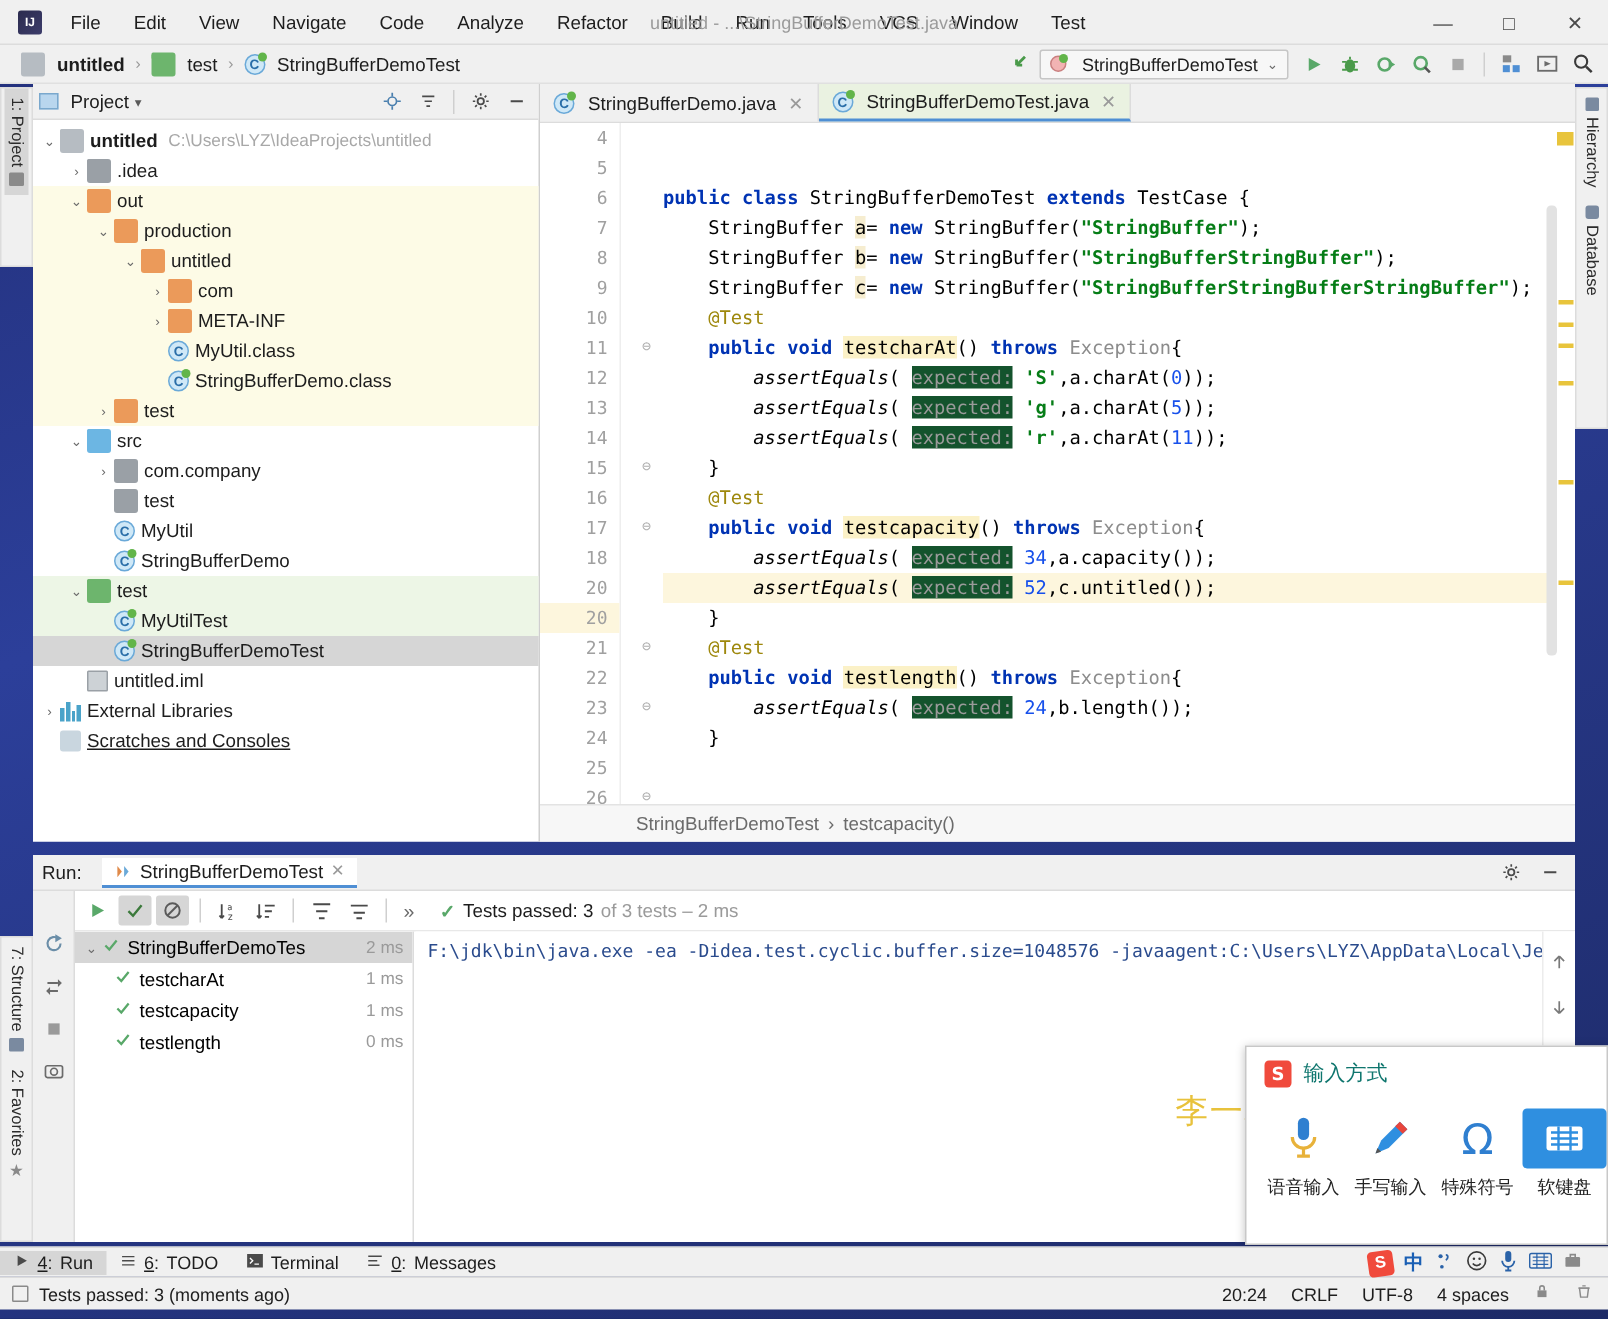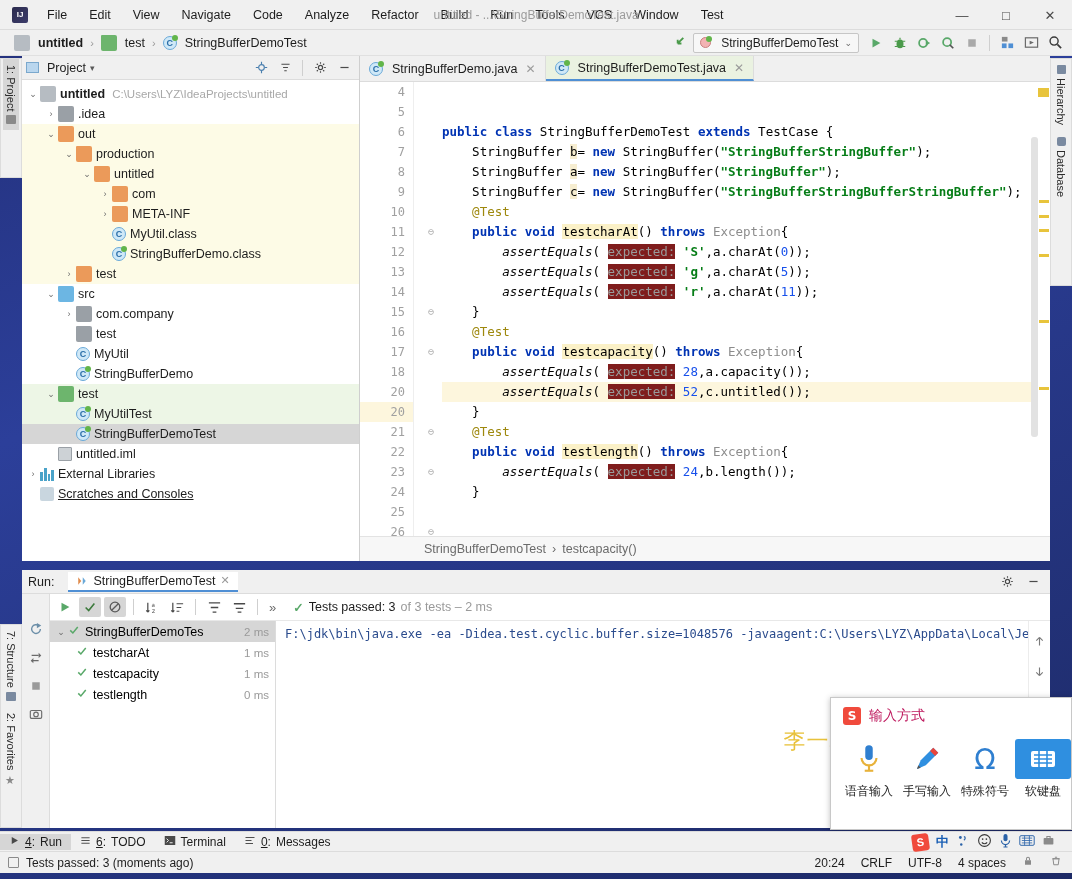--- a/index.html
+++ b/index.html
@@ -144,21 +144,21 @@
     font-size:12px; color:#a0a0a0; font-family:"DejaVu Sans Mono", monospace;
     position:relative;
   }
   .gn.cur { background:#fdf6dd; }
   .ln.cur { background:#fdf6dd; }
   .kw { color:#0033b3; font-weight:bold; }
   .str { color:#067d17; font-weight:bold; }
   .num { color:#1750eb; }
   .ann { color:#9e880d; }
   .mth { color:#000; font-style:italic; }
-  .hint { color:#9a9a9a; background:#7f1d1d; font-style:normal; }
+  .hint { color:#9a9a9a; background:#14532d; font-style:normal; }
   .id { color:#000; }
   .gray { color:#8c8c8c; }
   .hlname { background:#fbf1c7; }
   .varmark { background:#f6edd0; }
   
   .markbar { position:absolute; right:0; top:0; width:12px; height:455px; background:#fff; }
   .mark { position:absolute; right:1px; width:10px; height:3px; background:#e8c43c; }
   .scroll-thumb { position:absolute; right:12px; width:7px; background:#e2e2e2; border-radius:3px; }
   .breadcrumb-bar {
     position:absolute; left:338px; top:480px; width:690px; height:25px;
@@ -234,21 +234,21 @@
   .ime {
     position:absolute; left:830px; top:697px; width:242px; height:133px;
     background:#fff; border:1px solid #c8c8c8; box-shadow:0 1px 6px rgba(0,0,0,.25);
   }
   .ime-head { display:flex; align-items:center; gap:8px; padding:9px 0 0 12px; }
   .sogou-logo {
     width:18px;height:18px;background:#f04a3c;border-radius:3px;
     color:#fff;font-size:12px;font-weight:bold;text-align:center;line-height:18px;
     font-family:"DejaVu Sans", sans-serif;
   }
-  .ime-title { font-size:14px; color:#be185d; font-family:Liberation Mono, monospace; }
+  .ime-title { font-size:14px; color:#0f766e; font-family:Liberation Mono, monospace; }
   .ime-items { display:flex; align-items:flex-end; padding:14px 0 0 10px; gap:2px; }
   .ime-item { width:62px; text-align:center; }
   .ime-ico { height:40px; display:flex; align-items:center; justify-content:center; }
   .ime-lab { font-size:12px; color:#222; margin-top:4px; font-family:"DejaVu Sans", sans-serif; }
   .ime-item.kb .ime-ico { background:#2f8fe0; border-radius:3px; }
   
   .tray { display:flex; align-items:center; gap:7px; }
   .tray-sogou {
     width:17px;height:17px;background:#f04a3c;border-radius:3px;
     color:#fff;font-size:11px;font-weight:bold;text-align:center;line-height:17px;
@@ -618,32 +618,32 @@
             <div class="gn" style="text-align: left; padding-left: 14px; color: rgb(176, 176, 176); font-size: 10px;"></div>
             <div class="gn" style="text-align: left; padding-left: 14px; color: rgb(176, 176, 176); font-size: 10px;">⊖</div>
             <div class="gn" style="text-align: left; padding-left: 14px; color: rgb(176, 176, 176); font-size: 10px;"></div>
             <div class="gn" style="text-align: left; padding-left: 14px; color: rgb(176, 176, 176); font-size: 10px;"></div>
             <div class="gn" style="text-align: left; padding-left: 14px; color: rgb(176, 176, 176); font-size: 10px;">⊖</div>
           </div>
         <div class="codelines" id="codelines">
             <div class="ln"></div>
             <div class="ln"></div>
             <div class="ln"><span class="kw">public</span><span class="id"> </span><span class="kw">class</span><span class="id"> StringBufferDemoTest </span><span class="kw">extends</span><span class="id"> TestCase {</span></div>
+            <div class="ln"><span class="id">    StringBuffer </span><span class="varmark">a</span><span class="id">= </span><span class="kw">new</span><span class="id"> StringBuffer(</span><span class="str">"StringBuffer"</span><span class="id">);</span></div>
             <div class="ln"><span class="id">    StringBuffer </span><span class="varmark">b</span><span class="id">= </span><span class="kw">new</span><span class="id"> StringBuffer(</span><span class="str">"StringBufferStringBuffer"</span><span class="id">);</span></div>
-            <div class="ln"><span class="id">    StringBuffer </span><span class="varmark">a</span><span class="id">= </span><span class="kw">new</span><span class="id"> StringBuffer(</span><span class="str">"StringBuffer"</span><span class="id">);</span></div>
             <div class="ln"><span class="id">    StringBuffer </span><span class="varmark">c</span><span class="id">= </span><span class="kw">new</span><span class="id"> StringBuffer(</span><span class="str">"StringBufferStringBufferStringBuffer"</span><span class="id">);</span></div>
             <div class="ln"><span class="ann">    @Test</span></div>
             <div class="ln"><span class="id">    </span><span class="kw">public</span><span class="id"> </span><span class="kw">void</span><span class="id"> </span><span class="hlname">testcharAt</span><span class="id">() </span><span class="kw">throws</span><span class="id"> </span><span class="gray">Exception</span><span class="id">{</span></div>
             <div class="ln"><span class="id">        </span><span class="mth">assertEquals</span><span class="id">( </span><span class="hint">expected:</span><span class="id"> </span><span class="str">'S'</span><span class="id">,a.charAt(</span><span class="num">0</span><span class="id">));</span></div>
             <div class="ln"><span class="id">        </span><span class="mth">assertEquals</span><span class="id">( </span><span class="hint">expected:</span><span class="id"> </span><span class="str">'g'</span><span class="id">,a.charAt(</span><span class="num">5</span><span class="id">));</span></div>
             <div class="ln"><span class="id">        </span><span class="mth">assertEquals</span><span class="id">( </span><span class="hint">expected:</span><span class="id"> </span><span class="str">'r'</span><span class="id">,a.charAt(</span><span class="num">11</span><span class="id">));</span></div>
             <div class="ln"><span class="id">    }</span></div>
             <div class="ln"><span class="ann">    @Test</span></div>
             <div class="ln"><span class="id">    </span><span class="kw">public</span><span class="id"> </span><span class="kw">void</span><span class="id"> </span><span class="hlname">testcapacity</span><span class="id">() </span><span class="kw">throws</span><span class="id"> </span><span class="gray">Exception</span><span class="id">{</span></div>
-            <div class="ln"><span class="id">        </span><span class="mth">assertEquals</span><span class="id">( </span><span class="hint">expected:</span><span class="id"> </span><span class="num">28</span><span class="id">,a.capacity());</span></div>
+            <div class="ln"><span class="id">        </span><span class="mth">assertEquals</span><span class="id">( </span><span class="hint">expected:</span><span class="id"> </span><span class="num">34</span><span class="id">,a.capacity());</span></div>
             <div class="ln cur"><span class="id">        </span><span class="mth">assertEquals</span><span class="id">( </span><span class="hint">expected:</span><span class="id"> </span><span class="num">52</span><span class="id">,c.untitled());</span></div>
             <div class="ln"><span class="id">    }</span></div>
             <div class="ln"><span class="ann">    @Test</span></div>
             <div class="ln"><span class="id">    </span><span class="kw">public</span><span class="id"> </span><span class="kw">void</span><span class="id"> </span><span class="hlname">testlength</span><span class="id">() </span><span class="kw">throws</span><span class="id"> </span><span class="gray">Exception</span><span class="id">{</span></div>
             <div class="ln"><span class="id">        </span><span class="mth">assertEquals</span><span class="id">( </span><span class="hint">expected:</span><span class="id"> </span><span class="num">24</span><span class="id">,b.length());</span></div>
             <div class="ln"><span class="id">    }</span></div>
           </div>
         <div class="scroll-thumb" style="top:55px;height:300px;"></div>
         <div class="markbar">
           <div class="mark" style="top:6px;height:9px;width:11px;background:#e8c43c"></div>

